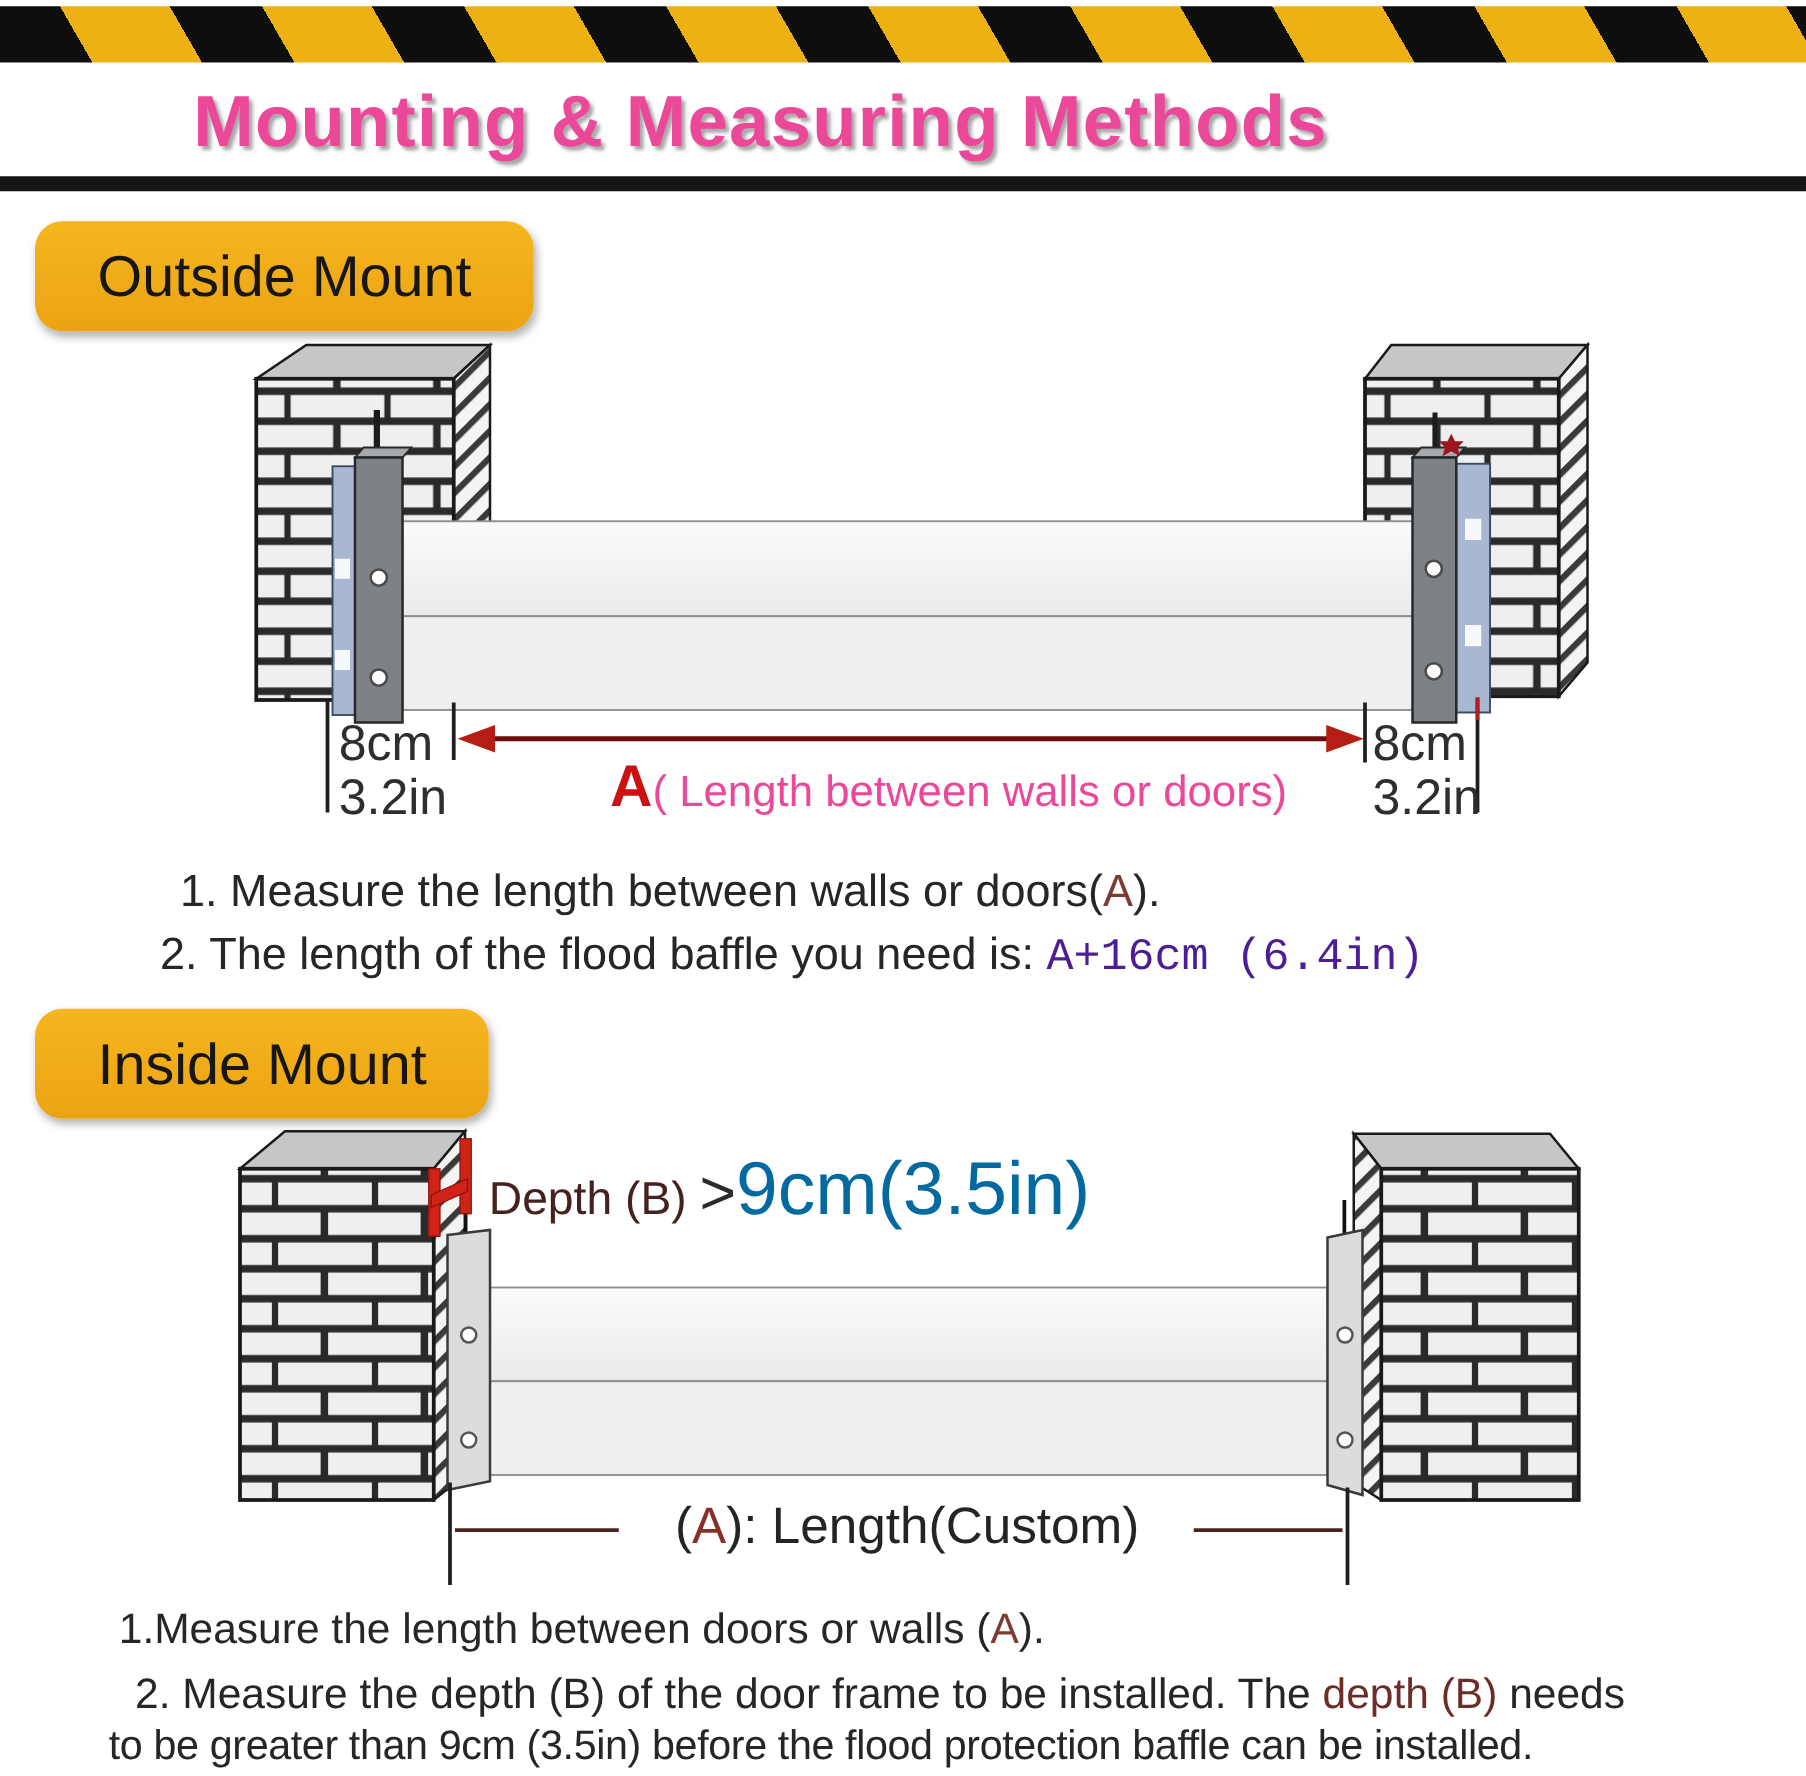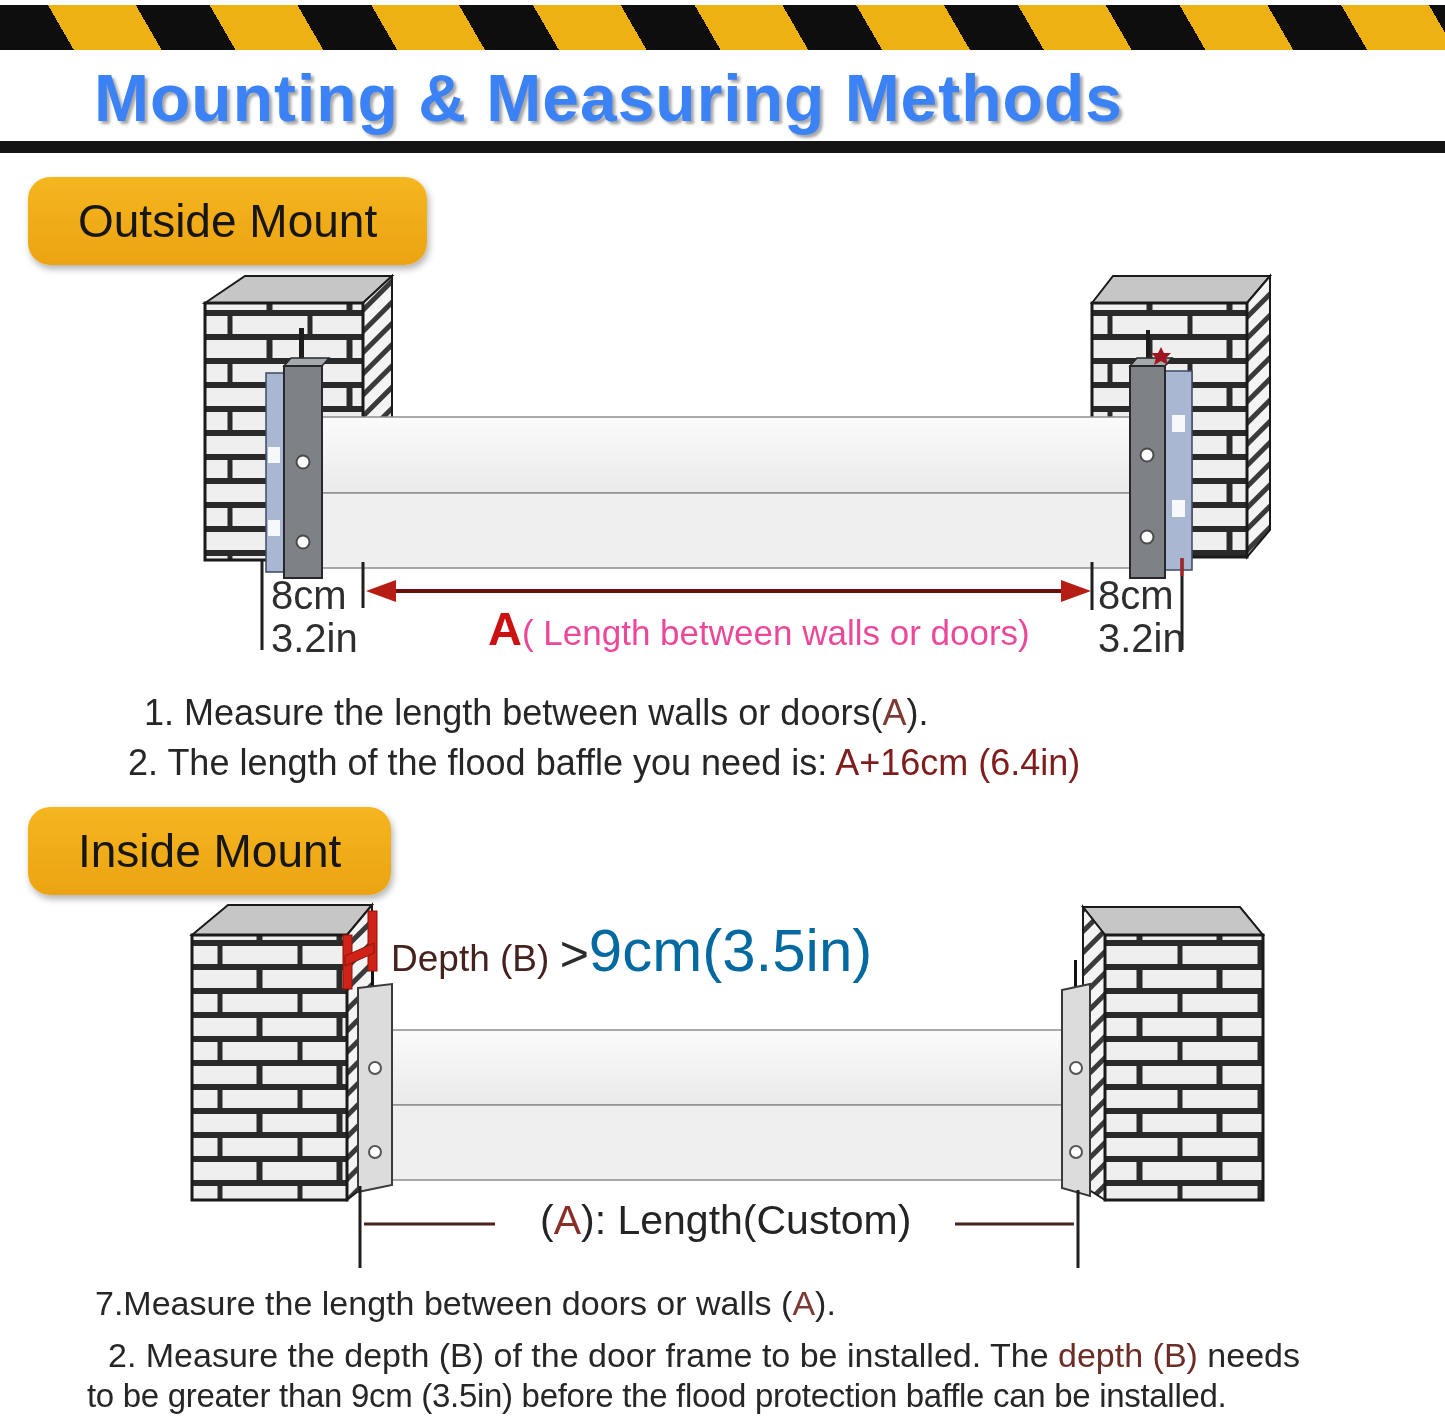--- a/index.html
+++ b/index.html
@@ -2,21 +2,21 @@
 <html><head>
 <meta charset="utf-8">
 <style>
   html,body{margin:0;padding:0;background:#fff;}
   .page{position:relative;width:1445px;height:1421px;background:#ffffff;overflow:hidden;
         font-family:"Liberation Sans",sans-serif;color:#242424;}
   
   .hazard{position:absolute;left:0;top:5px;width:1445px;height:45px;
     background:repeating-linear-gradient(60deg,#0e0e0e 0 64px,#edb113 64px 140px);}
   .title{position:absolute;left:0;top:56px;width:1217px;height:84px;line-height:84px;
-    text-align:center;font-size:66px;font-weight:bold;letter-spacing:1px;color:#3b82f6;
+    text-align:center;font-size:58px;font-weight:bold;letter-spacing:1px;color:#ec4899;
     text-shadow:3px 3px 3px rgba(0,0,0,.35);}
   .divider{position:absolute;left:0;top:141px;width:1445px;height:12px;background:#141414;}
   
   .pill{position:absolute;left:28px;height:88px;line-height:88px;padding:0 50px;
     background:linear-gradient(#f5b61f,#eca312);border-radius:22px;font-size:46px;
     color:#161616;box-shadow:2px 4px 7px rgba(0,0,0,.3);white-space:nowrap;}
   #pill-outside{top:177px;}
   #pill-inside{top:807px;}
   
   .diagram{position:absolute;}
@@ -31,21 +31,21 @@
   #dim1-a .alabel{font-size:35px;color:#ec4899;text-align:right;}
   .instr{position:absolute;white-space:nowrap;color:#262626;}
   .s1{font-size:36px;}
   .s2{font-size:34px;}
   #o-step1{left:144px;top:692px;}
   #o-step2{left:128px;top:742px;}
   #i-step1{left:95px;top:1284px;}
   #i-step2{left:108px;top:1336px;}
   #i-step3{left:55px;top:1377px;font-size:33px;letter-spacing:-0.3px;margin-left:32px;}
   .maroon{color:#7d3b34;}
-  .redhl{color:#7f1d1d;}
+  .redhl{color:#4c1d95;font-family:Liberation Mono, monospace;}
   .maroon2{color:#6d2c26;}
   #depth-label{position:absolute;left:391px;top:916px;white-space:nowrap;}
   #depth-label .dl1{font-size:37px;color:#46221e;}
   #depth-label .dl2{font-size:50px;color:#2b2b2b;}
   #depth-label .dl3{font-size:60px;color:#0369a1;}
   #length-label{position:absolute;left:540px;top:1197px;white-space:nowrap;font-size:41px;color:#242424;}
   #length-label .la{color:#8a2f28;}
 </style>
 </head>
 <body>
@@ -212,21 +212,21 @@
   </svg>
 
   <div id="depth-label">
     <span class="dl1">Depth (B) </span><span class="dl2">&gt;</span><span class="dl3">9cm(3.5in)</span>
   </div>
   <div id="length-label">
     <span>(</span><span class="la">A</span><span>): Length(Custom)</span>
   </div>
 
   <div class="instr s2" id="i-step1">
-    <span>7.Measure the length between doors or walls (</span><span class="maroon">A</span><span>).</span>
+    <span>1.Measure the length between doors or walls (</span><span class="maroon">A</span><span>).</span>
   </div>
   <div class="instr s2" id="i-step2">
     <span>2. Measure the depth (B) of the door frame to be installed. The </span><span class="maroon2">depth (B)</span><span> needs</span>
   </div>
   <div class="instr s2" id="i-step3">
     <span>to be greater than 9cm (3.5in) before the flood protection baffle can be installed.</span>
   </div>
 
 </div>
 

